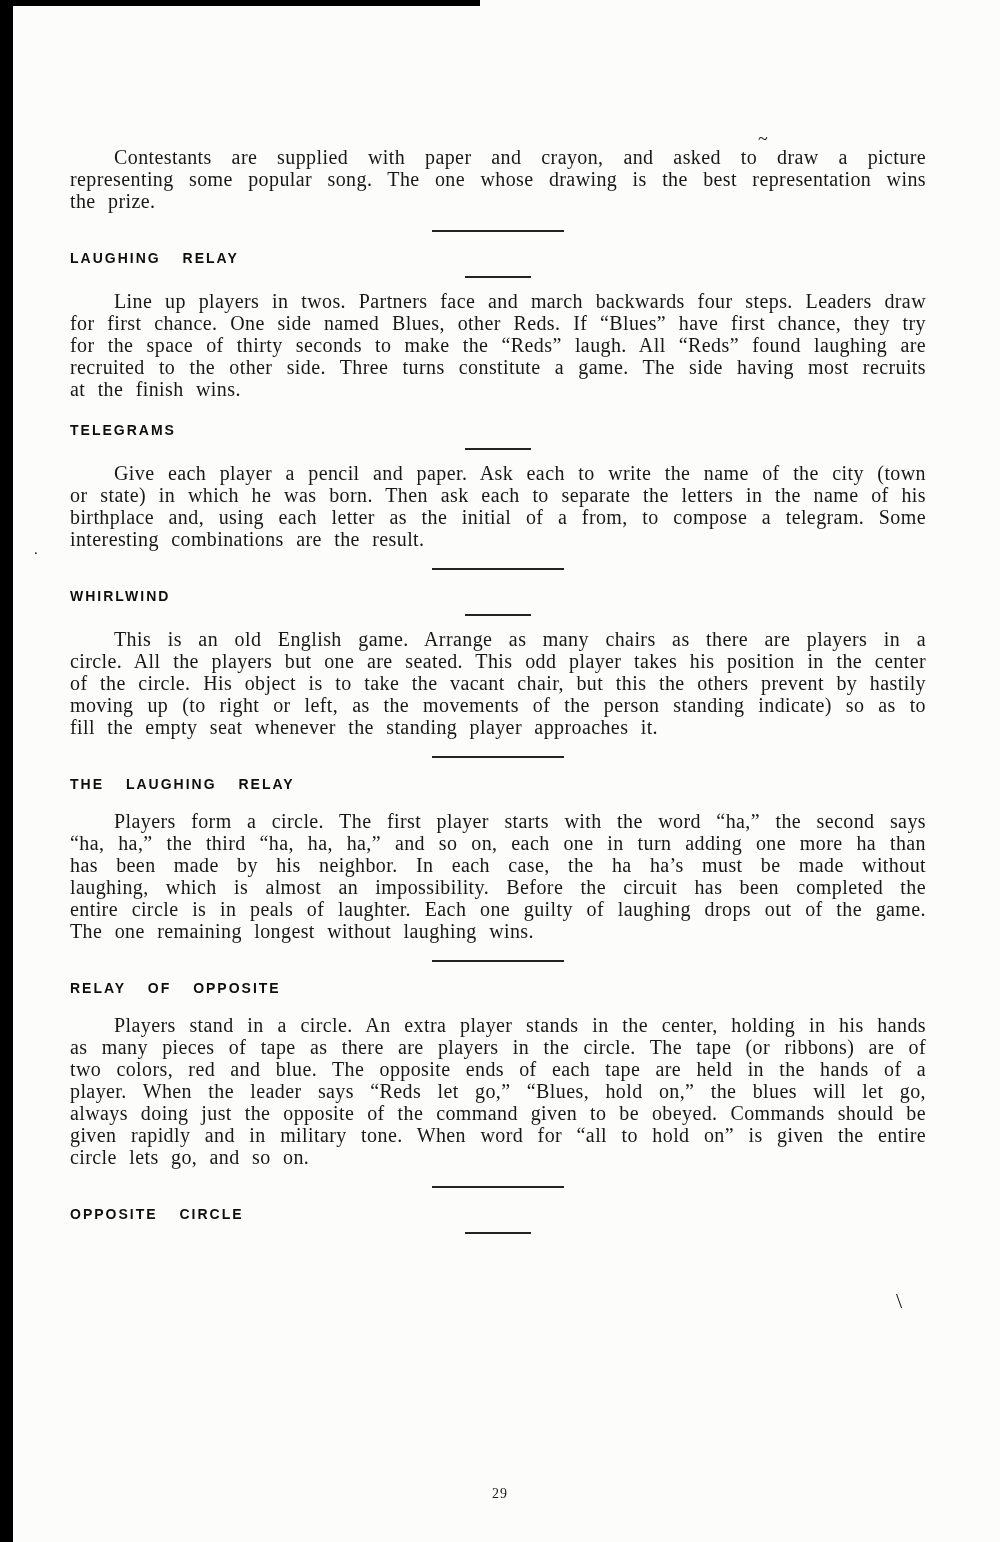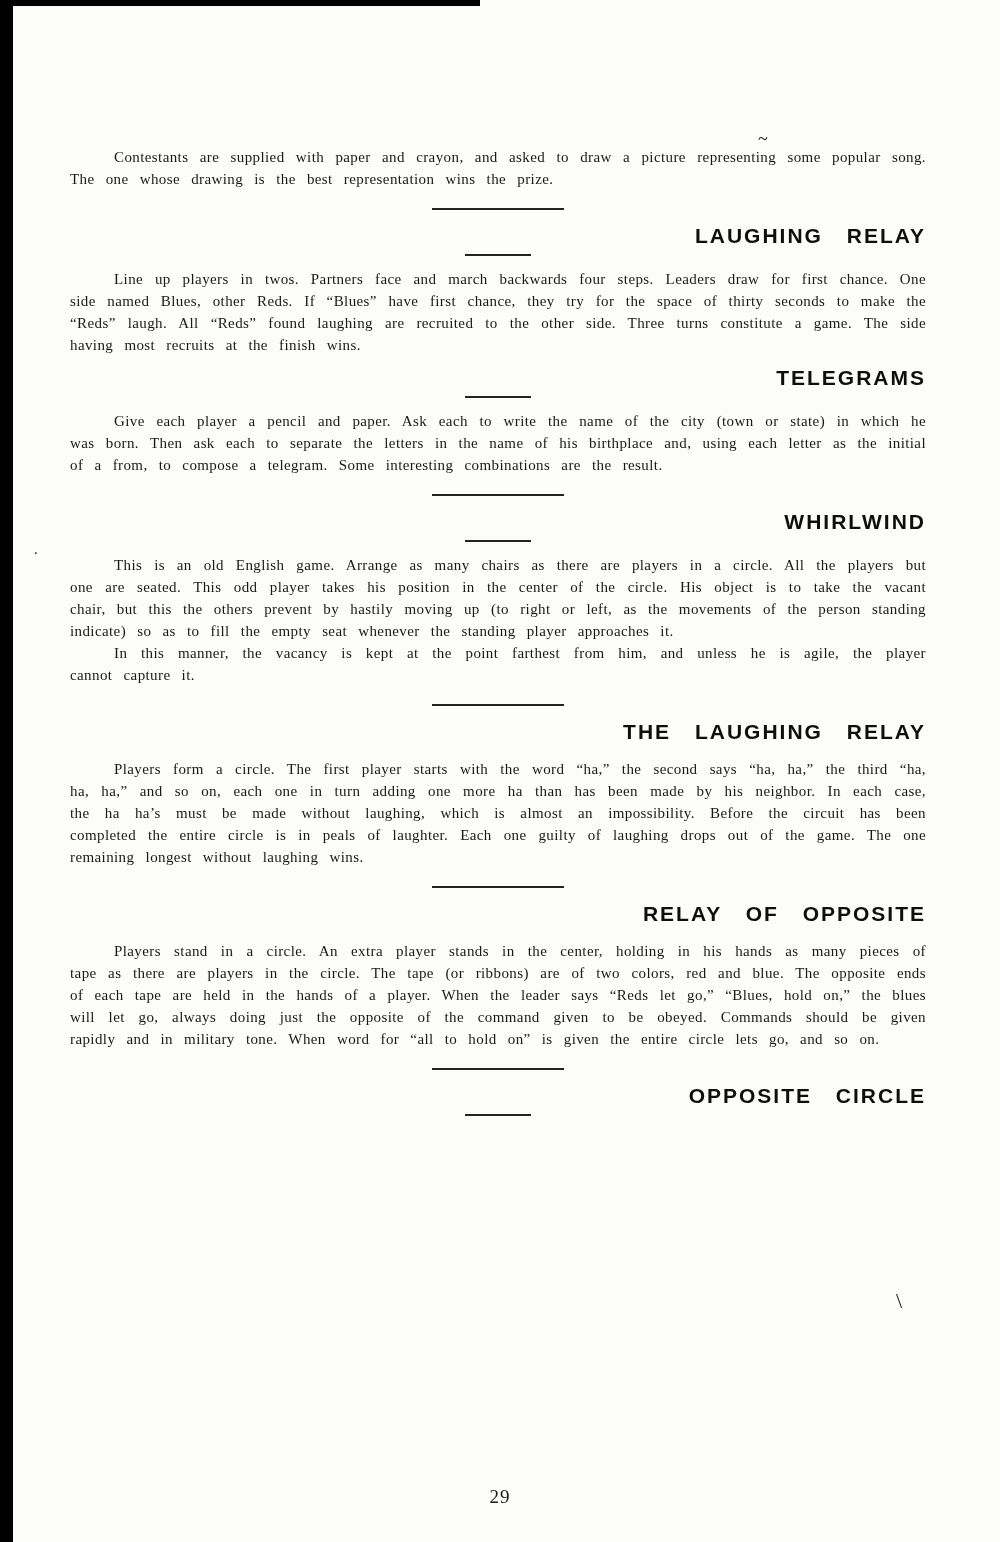--- a/index.html
+++ b/index.html
@@ -24,57 +24,57 @@
     left: 0; top: 0;
     width: 48%; height: 6px;
     background: #000;
   }
   .content {
     position: relative;
     padding: 146px 74px 0 70px;
   }
   .para {
     text-align: justify;
-    font-size: 15px;
+    font-size: 20px;
     line-height: 22px;
     letter-spacing: 0.4px;
     word-spacing: 7px;
     margin: 0;
     text-indent: 44px;
     color: #181818;
   }
   .divider {
     width: 132px;
     height: 0;
     border-top: 2px solid #232323;
     margin: 18px auto 14px;
   }
   .divider.small {
     width: 66px;
     margin: 6px auto 12px;
   }
   .heading {
     font-family: "Liberation Sans", sans-serif;
     font-weight: bold;
-    font-size: 21px;
+    font-size: 14px;
     line-height: 24px;
     letter-spacing: 2px;
     word-spacing: 16px;
-    text-align: right;
+    text-align: left;
     color: #0e0e0e;
     margin: 0 0 4px 0;
   }
   .heading.no-rule { margin-bottom: 14px; }
-  .section-telegrams { margin-top: 10px; }
+  .section-telegrams { margin-top: 18px; }
   .page-number {
     position: absolute;
     top: 1486px;
     left: 0; right: 0;
     text-align: center;
-    font-size: 19px;
+    font-size: 14px;
     letter-spacing: 1px;
     color: #1b1b1b;
   }
   .artifact {
     position: absolute;
     color: #151515;
     font-size: 18px;
     line-height: 1;
   }
   .artifact.a1 { top: 130px; left: 758px; }
@@ -106,21 +106,20 @@
       <div class="divider small"></div>
       <p class="para">Give each player a pencil and paper.  Ask each to write the name of the city (town or state) in which he was born.  Then ask each to separate the letters in the name of his birthplace and, using each letter as the initial of a from, to compose a telegram.  Some interesting combinations are the result.</p>
     </section>
 
     <div class="divider"></div>
 
     <section>
       <h2 class="heading">WHIRLWIND</h2>
       <div class="divider small"></div>
       <p class="para">This is an old English game.  Arrange as many chairs as there are players in a circle.  All the players but one are seated.  This odd player takes his position in the center of the circle.  His object is to take the vacant chair, but this the others prevent by hastily moving up (to right or left, as the movements of the person standing indicate) so as to fill the empty seat whenever the standing player approaches it.</p>
-      <p class="para">In this manner, the vacancy is kept at the point farthest from him, and unless he is agile, the player cannot capture it.</p>
     </section>
 
     <div class="divider"></div>
 
     <section>
       <h2 class="heading no-rule">THE LAUGHING RELAY</h2>
       <p class="para">Players form a circle.  The first player starts with the word “ha,” the second says “ha, ha,” the third “ha, ha, ha,” and so on, each one in turn adding one more ha than has been made by his neighbor.  In each case, the ha ha’s must be made without laughing, which is almost an impossibility.  Before the circuit has been completed the entire circle is in peals of laughter.  Each one guilty of laughing drops out of the game.  The one remaining longest without laughing wins.</p>
     </section>
 
     <div class="divider"></div>

